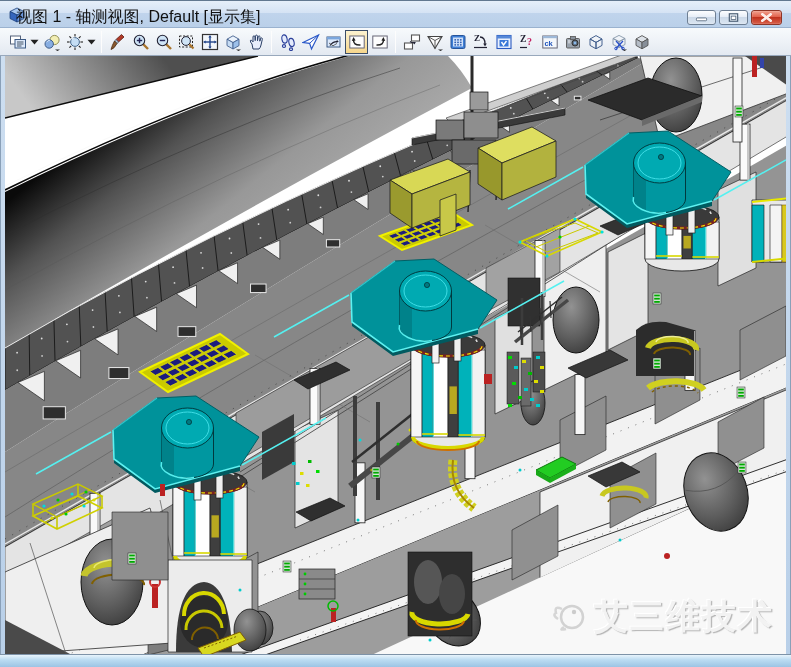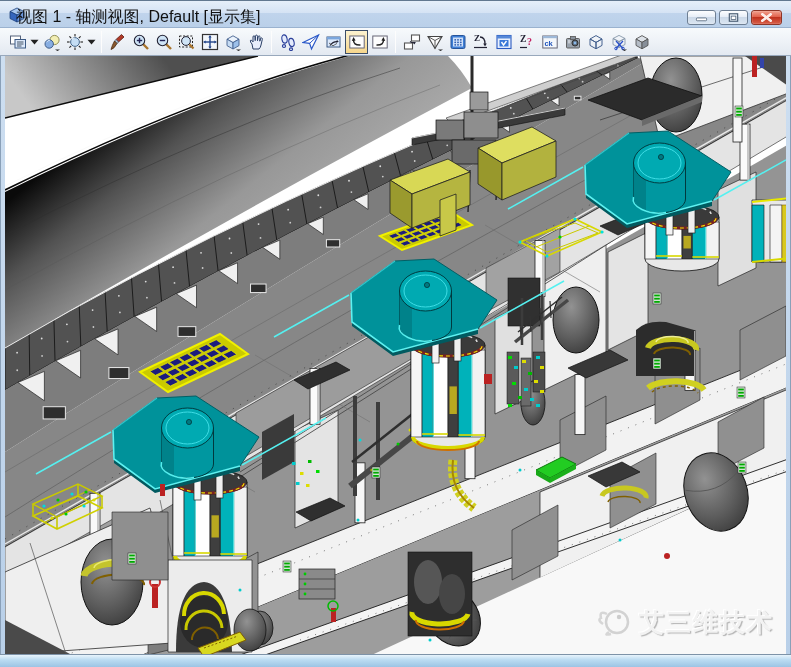--- a/index.html
+++ b/index.html
@@ -25,21 +25,21 @@
     border-bottom:1px solid #98a8bc;display:flex;align-items:center;padding-left:6px;}
   .tbtn{width:23px;height:24px;border:1px solid transparent;border-radius:2px;
     display:flex;align-items:center;justify-content:center;flex:0 0 auto;background:transparent;padding:0;}
   .tbtn.active{background:linear-gradient(180deg,#fdf3d0,#f6d68c);border:1px solid #3c4e68;border-radius:0;}
   .tsep{width:1px;height:22px;background:#8a97a8;border-right:1px solid #fdfdfd;margin:0 4px;flex:0 0 auto;}
   .tarrow{width:11px;height:24px;display:flex;align-items:center;justify-content:center;flex:0 0 auto;}
   
   .viewport{position:absolute;left:5px;top:56px;width:781px;height:598px;background:#fff;overflow:hidden;}
   .viewport svg.scene{position:absolute;left:0;top:0;}
   .watermark{position:absolute;right:12px;bottom:14px;display:flex;align-items:center;gap:6px;pointer-events:none;}
-  .wm-text{font-size:25px;font-weight:bold;color:#f2f2f2;
+  .wm-text{font-size:34px;font-weight:bold;color:#f2f2f2;
     text-shadow:-1px -1px 0 #ffffff,1.2px 1.2px 1px #b4b4b4;letter-spacing:2px;}
   .bottomframe{position:absolute;left:0;top:654px;width:791px;height:13px;
     background:linear-gradient(180deg,#e8f4fc 0%,#bcdcf2 40%,#9cc4e4 100%);border-top:1px solid #7e93a8;}
 </style>
 </head>
 <body>
 
 <div class="window">
 
   <div class="titlebar">

